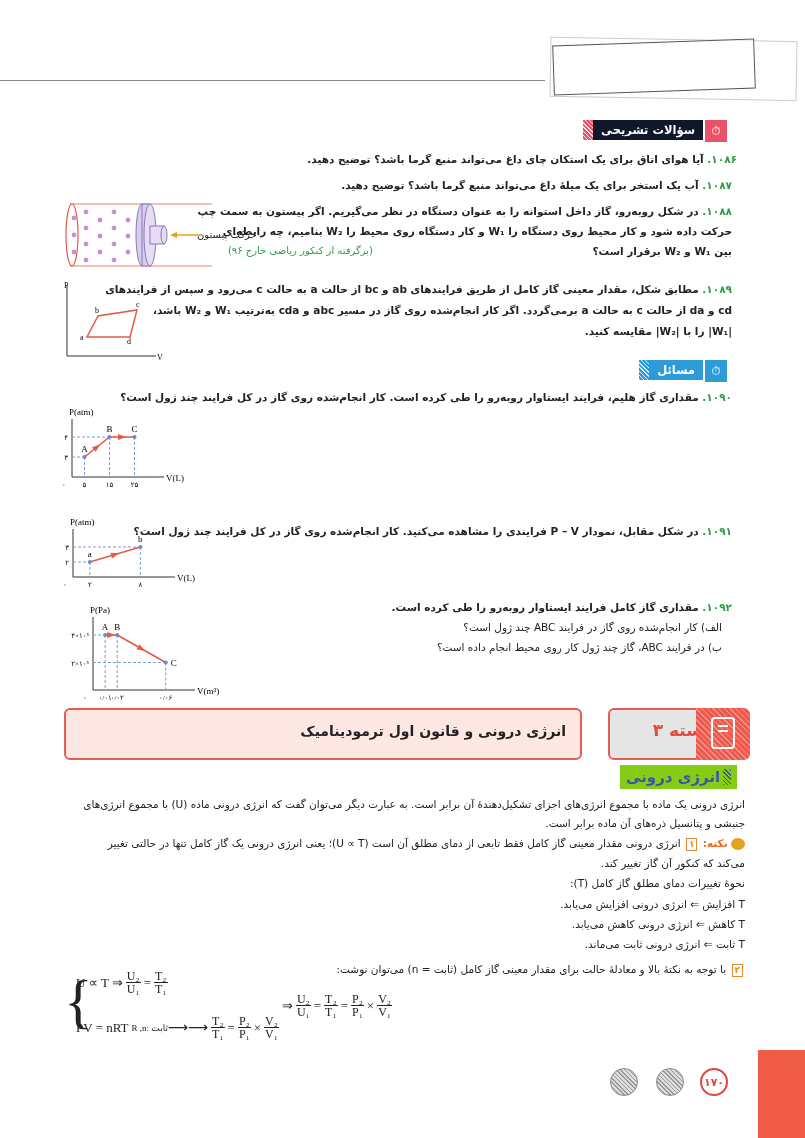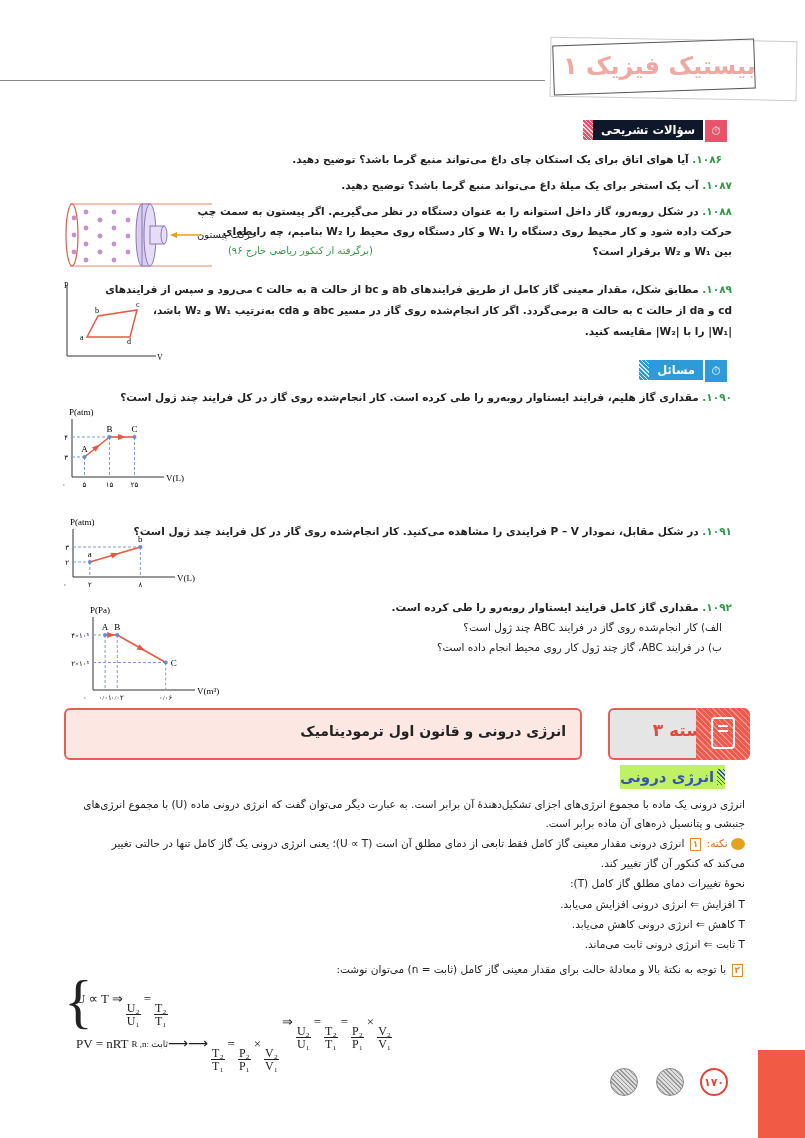--- a/index.html
+++ b/index.html
@@ -23,48 +23,47 @@
   .sec-stripe{width:10px;background:repeating-linear-gradient(45deg,rgba(255,255,255,.8) 0 1px,transparent 1px 3px);}
   
   svg text{font-family:"Liberation Serif",serif;}
   
   .bundle{left:64px;top:708px;width:686px;height:39px;}
   .bundle-box{position:absolute;left:0;top:0;width:514px;height:48px;border:2px solid #e45f53;border-radius:6px;background:#fde7e3;}
   .bundle-title{position:absolute;right:14px;top:13px;font-size:14px;font-weight:bold;color:#222;direction:rtl;}
   .bundle-num-box{position:absolute;left:544px;top:0;width:110px;height:48px;border:2px solid #e45f53;border-radius:6px;background:#e5e5e5;}
   .bundle-num{position:absolute;right:10px;top:10px;font-size:17px;font-weight:bold;color:#e4493d;direction:rtl;}
   .bundle-icon{position:absolute;left:632px;top:0;width:54px;height:52px;background:#ec5b4e;border-radius:0 6px 6px 0;background-image:repeating-linear-gradient(45deg,rgba(255,255,255,.35) 0 1px,transparent 1px 4px);}
-  .sub-head{left:620px;top:765px;height:24px;background:#bef264;padding:0 0;display:flex;align-items:center;flex-direction:row-reverse;}
+  .sub-head{left:620px;top:765px;height:24px;background:#84cc16;padding:0 6px;display:flex;align-items:center;flex-direction:row-reverse;}
   .sub-head span{color:#3a55a8;font-weight:bold;font-size:15px;}
   .box-num{display:inline-block;border:1px solid #e38b2d;color:#e38b2d;font-size:9px;line-height:11px;padding:0 2px;margin:0 2px;font-weight:bold;}
-  .nokte{color:#e56a1d;font-weight:normal;}
-  .frac{display:inline-flex;flex-direction:column;align-items:center;vertical-align:middle;font-family:"Liberation Serif",serif;font-size:12px;line-height:12px;margin-top:32px;}
+  .nokte{color:#e56a1d;font-weight:bold;}
+  .frac{display:inline-flex;flex-direction:column;align-items:center;vertical-align:middle;font-family:"Liberation Serif",serif;font-size:12px;line-height:12px;}
   .frac .num{border-bottom:1px solid #222;padding:0 1px;}
   .eq{font-family:"Liberation Serif",serif;font-size:13px;white-space:nowrap;display:flex;align-items:center;gap:3px;}
   .footer-bar{left:758px;top:1050px;width:47px;height:88px;background:#ef5b45;}
   .page-num{left:700px;top:1068px;width:28px;height:28px;border:2px solid #e1473b;border-radius:50%;color:#e1473b;font-size:11px;font-weight:bold;display:flex;align-items:center;justify-content:center;box-sizing:border-box;}
   .dot{width:28px;height:28px;border-radius:50%;border:1px solid #888;background:repeating-linear-gradient(45deg,#999 0 1px,#ddd 1px 3px);box-sizing:border-box;}
 </style>
 </head>
 <body>
 
 <div class="abs banner-line"></div>
 <div class="abs banner">
   <div class="banner-frame2"></div>
   <div class="banner-frame"></div>
-  <div class="banner-title">بیستیک فیزیک ۱</div>
 </div>
 
 <div class="abs sec-tag" style="right:78px;top:120px;">
   <div class="sec-icon" style="background:#e8536a;border:1px solid #e8536a;">⏱</div>
   <div class="sec-label" style="background:#0f172a;">سؤالات تشریحی</div>
   <div class="sec-stripe" style="background-color:#e8536a;"></div>
 </div>
 
-<div class="abs rtl q" style="right:83px;top:152px;margin-left:8px;">
+<div class="abs rtl q" style="right:68px;top:152px;margin-left:8px;">
   <span class="qn">۱۰۸۶.</span>
   <span>آیا هوای اتاق برای یک استکان چای داغ می‌تواند منبع گرما باشد؟ توضیح دهید.</span>
 </div>
 <div class="abs rtl q" style="right:73px;top:178px;">
   <span class="qn">۱۰۸۷.</span>
   <span>آب یک استخر برای یک میلهٔ داغ می‌تواند منبع گرما باشد؟ توضیح دهید.</span>
 </div>
 
 <div class="abs rtl q" style="right:73px;top:204px;text-align:right;">
   <span class="qn">۱۰۸۸.</span>

